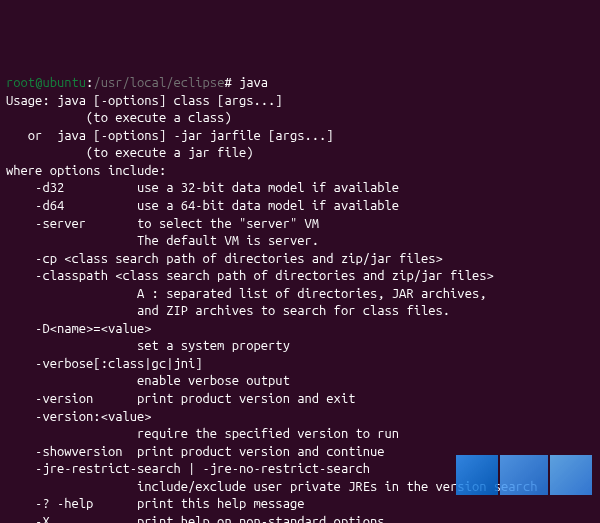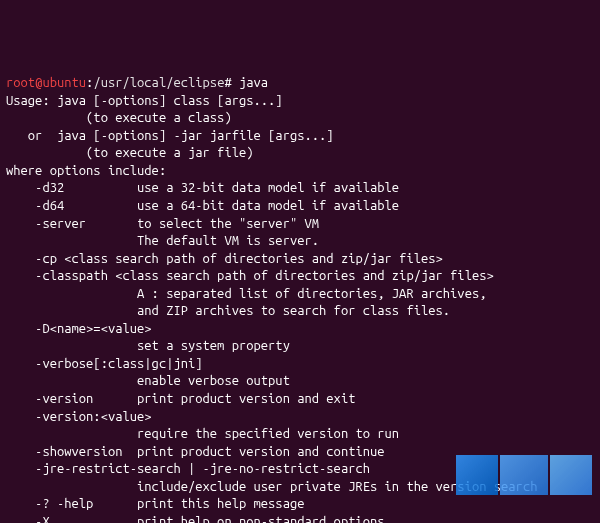--- a/index.html
+++ b/index.html
@@ -14,24 +14,24 @@
       font-size: 13px;
       line-height: 1.35;
       width: 600px;
       height: 523px;
       padding: 4px 6px;
       overflow: hidden;
       white-space: pre;
       position: relative;
     }
     .prompt-user {
-      color: #ef4444;
+      color: #15803d;
     }
     .prompt-path {
-      color: #e5e5e5;
+      color: #737373;
     }
     .terminal-line {
       display: block;
     }
     .watermark {
       position: absolute;
       bottom: 28px;
       right: 8px;
       display: flex;
       align-items: center;

